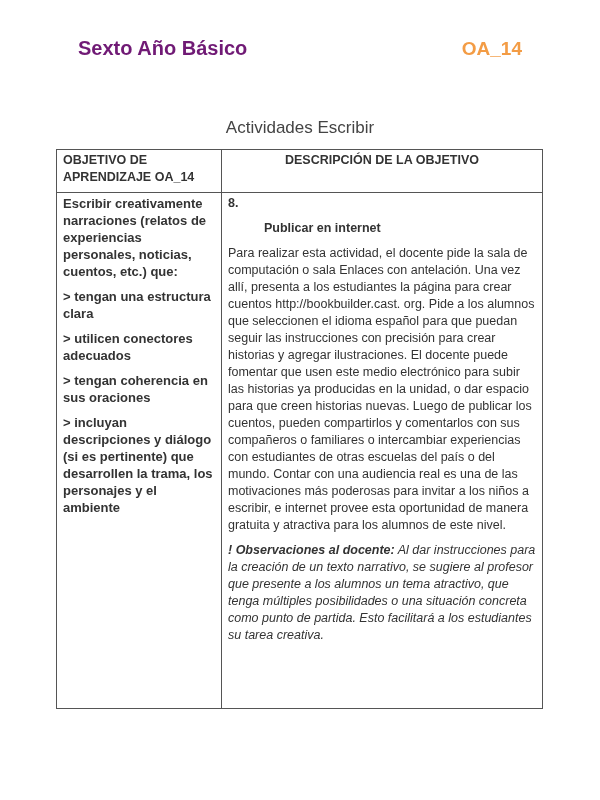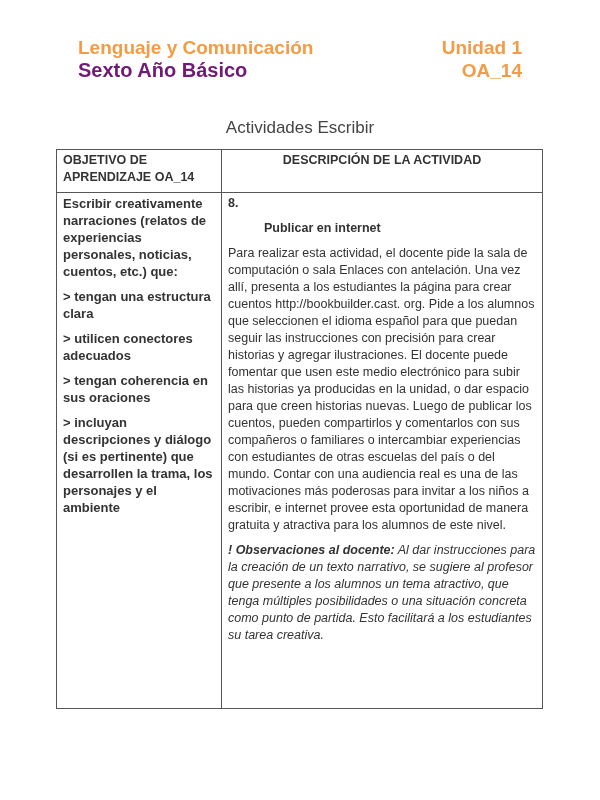--- a/index.html
+++ b/index.html
@@ -93,36 +93,32 @@
     .act-num { font-weight: bold; }
     .act-title { font-weight: bold; padding-left: 36px; }
     .obs-label { font-weight: bold; font-style: italic; }
     .obs-text { font-style: italic; }
   </style>
 </head>
 <body>
 
 <div class="header">
   <div class="header-row">
-    <span class="subject">Lenguaje y Comunicación</span>
-    <span class="unit">Unidad 1</span>
-  </div>
-  <div class="header-row">
     <span class="grade">Sexto Año Básico</span>
     <span class="oa-code">OA_14</span>
   </div>
 </div>
 
 <div class="section-title">Actividades Escribir</div>
 
 <table class="activity-table">
   <thead>
     <tr>
       <th class="col-obj">OBJETIVO DE APRENDIZAJE OA_14</th>
-      <th class="col-desc">DESCRIPCIÓN DE LA ACTIVIDAD</th>
+      <th class="col-desc">DESCRIPCIÓN DE LA OBJETIVO</th>
     </tr>
   </thead>
   <tbody>
     <tr>
       <td class="obj-cell">
         <p>Escribir creativamente narraciones (relatos de experiencias personales, noticias, cuentos, etc.) que:</p>
         <p>&gt; tengan una estructura clara</p>
         <p>&gt; utilicen conectores adecuados</p>
         <p>&gt; tengan coherencia en sus oraciones</p>
         <p>&gt; incluyan descripciones y diálogo (si es pertinente) que desarrollen la trama, los personajes y el ambiente</p>

